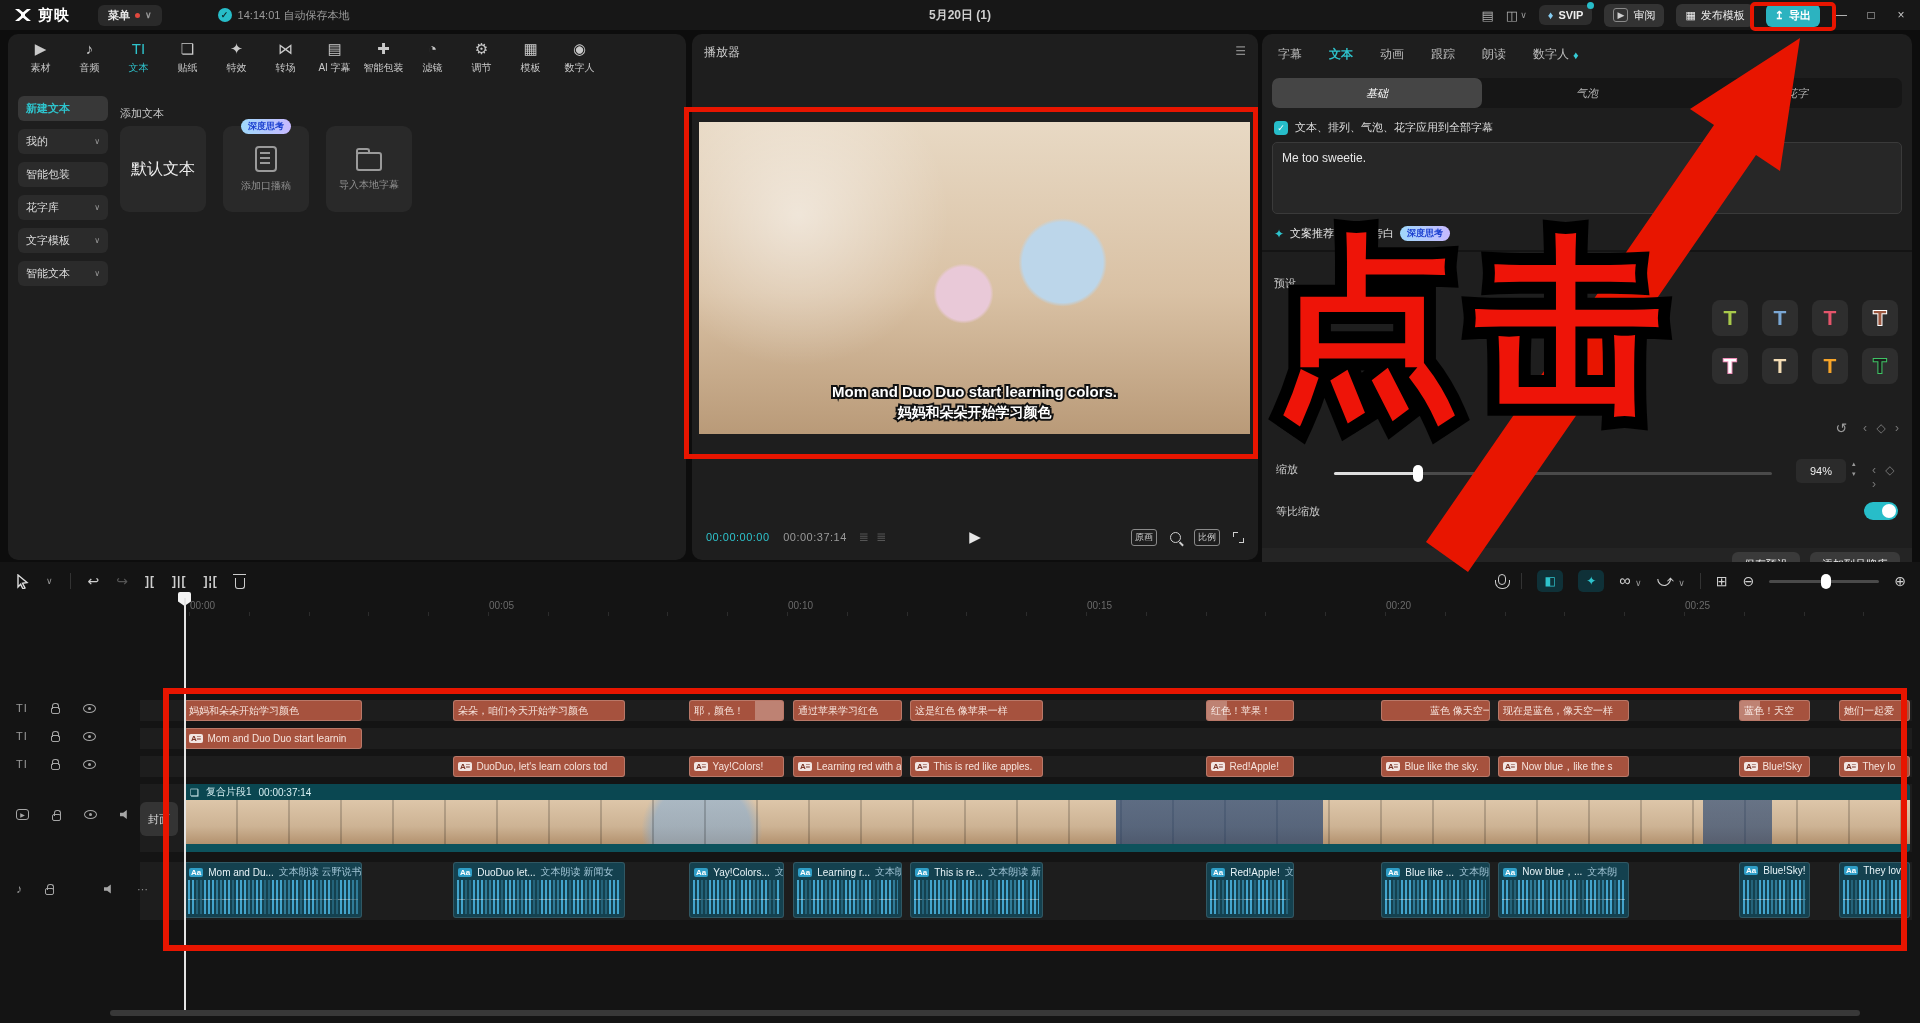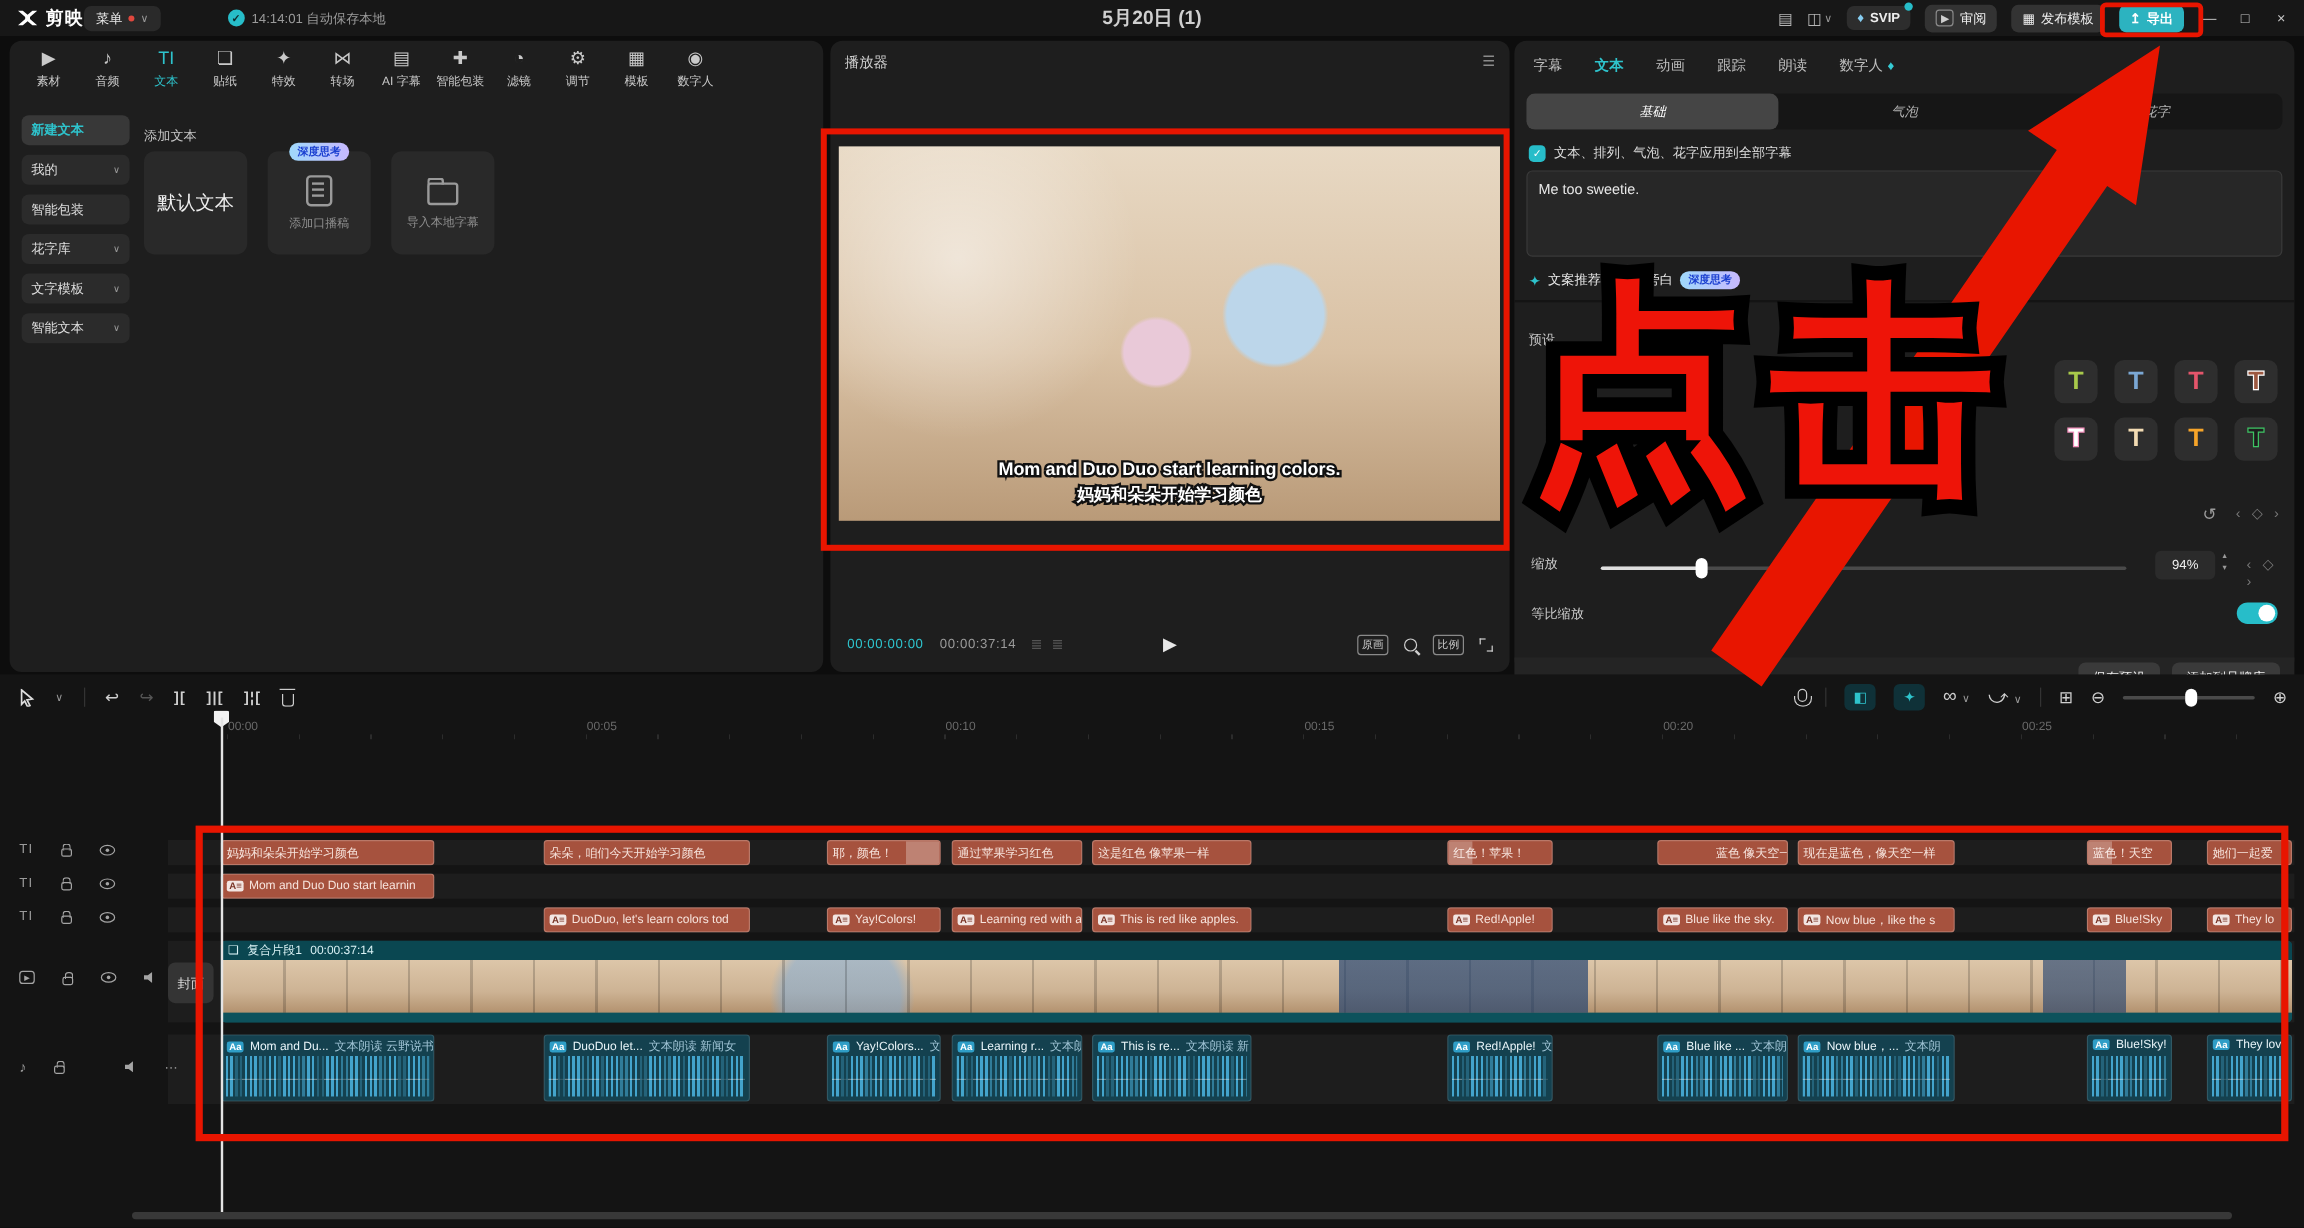--- a/index.html
+++ b/index.html
@@ -4,28 +4,28 @@
 <style>
   * { margin:0; padding:0; box-sizing:border-box; }
   html,body { width:1920px; height:1023px; overflow:hidden; background:#0d0d0d;
     font-family:"Liberation Sans", sans-serif; color:#ddd; }
   
   .titlebar { position:absolute; left:0; top:0; width:1920px; height:30px; background:#171717;
     display:flex; align-items:center; }
   .logo-mark { width:22px; height:20px; margin-left:12px; display:flex; align-items:center; justify-content:center; }
   .logo-mark svg { display:block; }
   .logo-text { font-size:15px; font-weight:bold; color:#fff; margin-left:4px; letter-spacing:1px; }
-  .menu-btn { background:#2a2a2a; border-radius:6px; padding:3px 10px; font-size:11px;
-    color:#e8e8e8; display:flex; align-items:center; gap:5px; }
+  .menu-btn { margin-left:28px; background:#2a2a2a; border-radius:6px; padding:3px 10px; font-size:11px;
+    color:#e8e8e8; display:flex; align-items:center; gap:5px;font-weight:bold; }
   .menu-dot { width:5px; height:5px; border-radius:50%; background:#e0483e; }
   .chev { color:#999; font-size:9px; }
   .autosave { margin-left:56px; display:flex; align-items:center; gap:6px; font-size:11px; color:#9a9a9a; }
   .save-check { width:14px; height:14px; border-radius:50%; background:#27bdc9; color:#0e2a2c; font-size:9px;
     display:flex; align-items:center; justify-content:center; font-weight:bold; }
-  .doc-title { position:absolute; left:0; right:0; text-align:center; font-size:16px; color:#cfcfcf; font-weight:bold; pointer-events:none; }
+  .doc-title { position:absolute; left:0; right:0; text-align:center; font-size:12px; color:#cfcfcf; font-weight:bold; pointer-events:none; }
   .tb-right { position:absolute; right:10px; top:0; height:30px; display:flex; align-items:center; gap:12px; }
   .layout-ic { color:#b5b5b5; font-size:13px; display:flex; align-items:center; gap:2px; }
   .pill { background:#333; border-radius:6px; padding:4px 9px; font-size:11px; color:#eee; display:flex; align-items:center; gap:5px; }
   .pill.svip { background:#2d2d2d; position:relative; font-weight:bold; }
   .svip-diamond { color:#86cdf1; font-size:11px; }
   .svip-dot { position:absolute; right:-2px; top:-3px; width:7px; height:7px; border-radius:50%; background:#27bdc9; }
   .pill.export { background:#2cb3c0; color:#fff; font-weight:bold; }
   .win-ctl { color:#c5c5c5; font-size:12px; width:18px; text-align:center; }
   
   .panel { position:absolute; background:#1e1e1e; border-radius:10px; }

